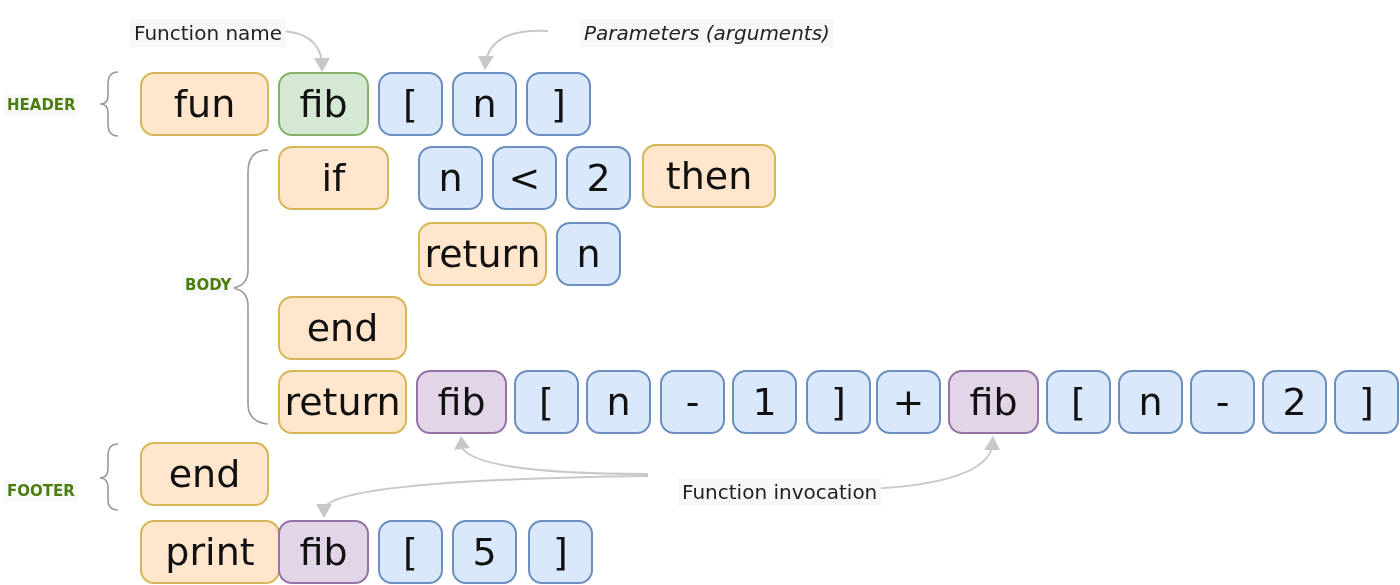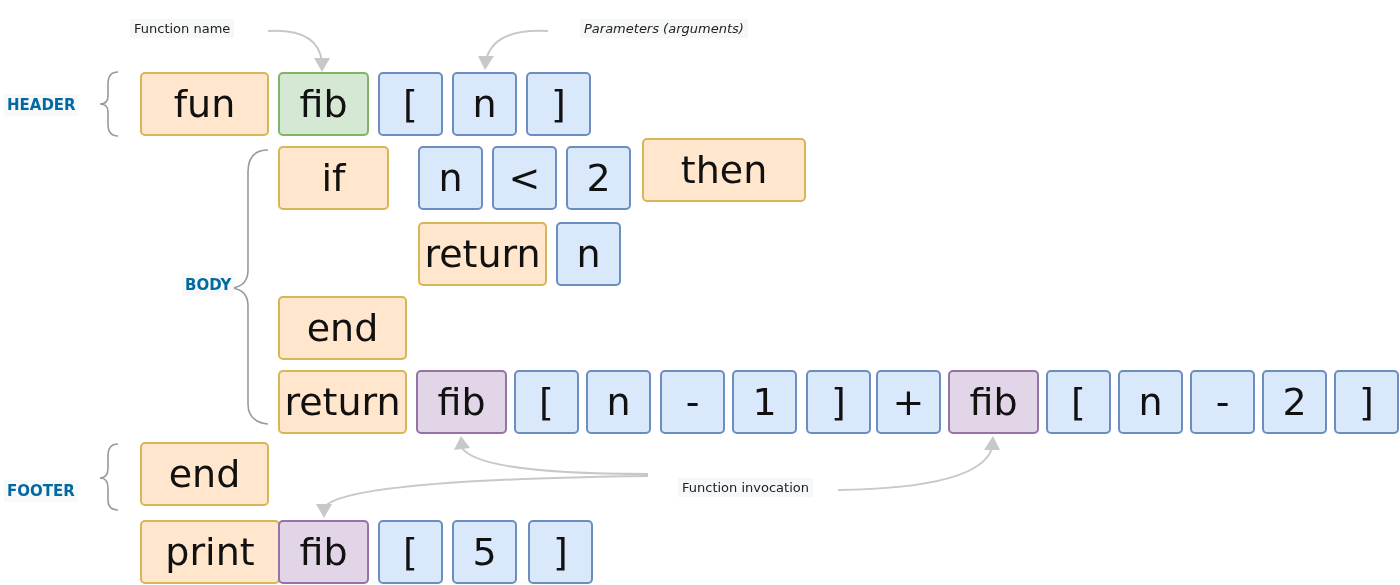--- a/index.html
+++ b/index.html
@@ -1,27 +1,27 @@
 <!DOCTYPE html>
 <html><head>
 <meta charset="utf-8">
 <style>
   html, body { margin: 0; padding: 0; background: #ffffff; }
   body { width: 1400px; height: 585px; position: relative; overflow: hidden;
          font-family: "DejaVu Sans", sans-serif; }
-  .tok { position: absolute; box-sizing: border-box; border-radius: 5px; border: 2px solid;
+  .tok { position: absolute; box-sizing: border-box; border-radius: 14px; border: 2px solid;
          display: flex; align-items: center; justify-content: center;
          font-family: "DejaVu Sans", sans-serif; font-size: 38px; color: #111; letter-spacing: 0; }
   .kw  { background: #ffe6cc; border-color: #d6b656; }
   .fn  { background: #d5e8d4; border-color: #82b366; }
   .id  { background: #dae8fc; border-color: #6c8ebf; }
   .call{ background: #e1d5e7; border-color: #9673a6; }
   .section { position: absolute; font-family: "DejaVu Sans", sans-serif; font-weight: bold;
-             font-size: 15px; color: #0369a1; background: #f8f9fa; padding: 2px 3px; }
-  .note { position: absolute; font-family: "DejaVu Sans", sans-serif; font-size: 13px; color: #222;
+             font-size: 15px; color: #4d7c0f; background: #f8f9fa; padding: 2px 3px; }
+  .note { position: absolute; font-family: "DejaVu Sans", sans-serif; font-size: 20px; color: #222;
           background: #f5f7f9; padding: 2px 4px; white-space: nowrap; }
   svg.overlay { position: absolute; left: 0; top: 0; pointer-events: none; }
 </style>
 </head>
 <body>
 
 <svg class="overlay" width="1400" height="585">
 
   <path d="M118 72 Q108 72 108 84 L108 96 Q108 104 100 104 Q108 104 108 112 L108 124 Q108 136 118 136" fill="none" stroke="#9a9a9a" stroke-width="1.6"></path>
 
@@ -54,21 +54,21 @@
 <div class="tok kw" style="left:140px; top:72px; width:129px; height:64px;">fun</div>
 <div class="tok fn" style="left:278px; top:72px; width:91px;  height:64px;">fib</div>
 <div class="tok id" style="left:378px; top:72px; width:65px;  height:64px;">[</div>
 <div class="tok id" style="left:452px; top:72px; width:65px;  height:64px;">n</div>
 <div class="tok id" style="left:526px; top:72px; width:65px;  height:64px;">]</div>
 
 <div class="tok kw" style="left:278px; top:146px; width:111px; height:64px;">if</div>
 <div class="tok id" style="left:418px; top:146px; width:65px;  height:64px;">n</div>
 <div class="tok id" style="left:492px; top:146px; width:65px;  height:64px;">&lt;</div>
 <div class="tok id" style="left:566px; top:146px; width:65px;  height:64px;">2</div>
-<div class="tok kw" style="left:642px; top:138px; width:164px; height:64px;">then</div>
+<div class="tok kw" style="left:642px; top:144px; width:134px; height:64px;">then</div>
 
 <div class="tok kw" style="left:418px; top:222px; width:129px; height:64px;">return</div>
 <div class="tok id" style="left:556px; top:222px; width:65px;  height:64px;">n</div>
 
 <div class="tok kw" style="left:278px; top:296px; width:129px; height:64px;">end</div>
 
 <div class="tok kw" style="left:278px;  top:370px; width:129px; height:64px;">return</div>
 <div class="tok call" style="left:416px;  top:370px; width:91px;  height:64px;">fib</div>
 <div class="tok id" style="left:514px;  top:370px; width:65px;  height:64px;">[</div>
 <div class="tok id" style="left:586px;  top:370px; width:65px;  height:64px;">n</div>

